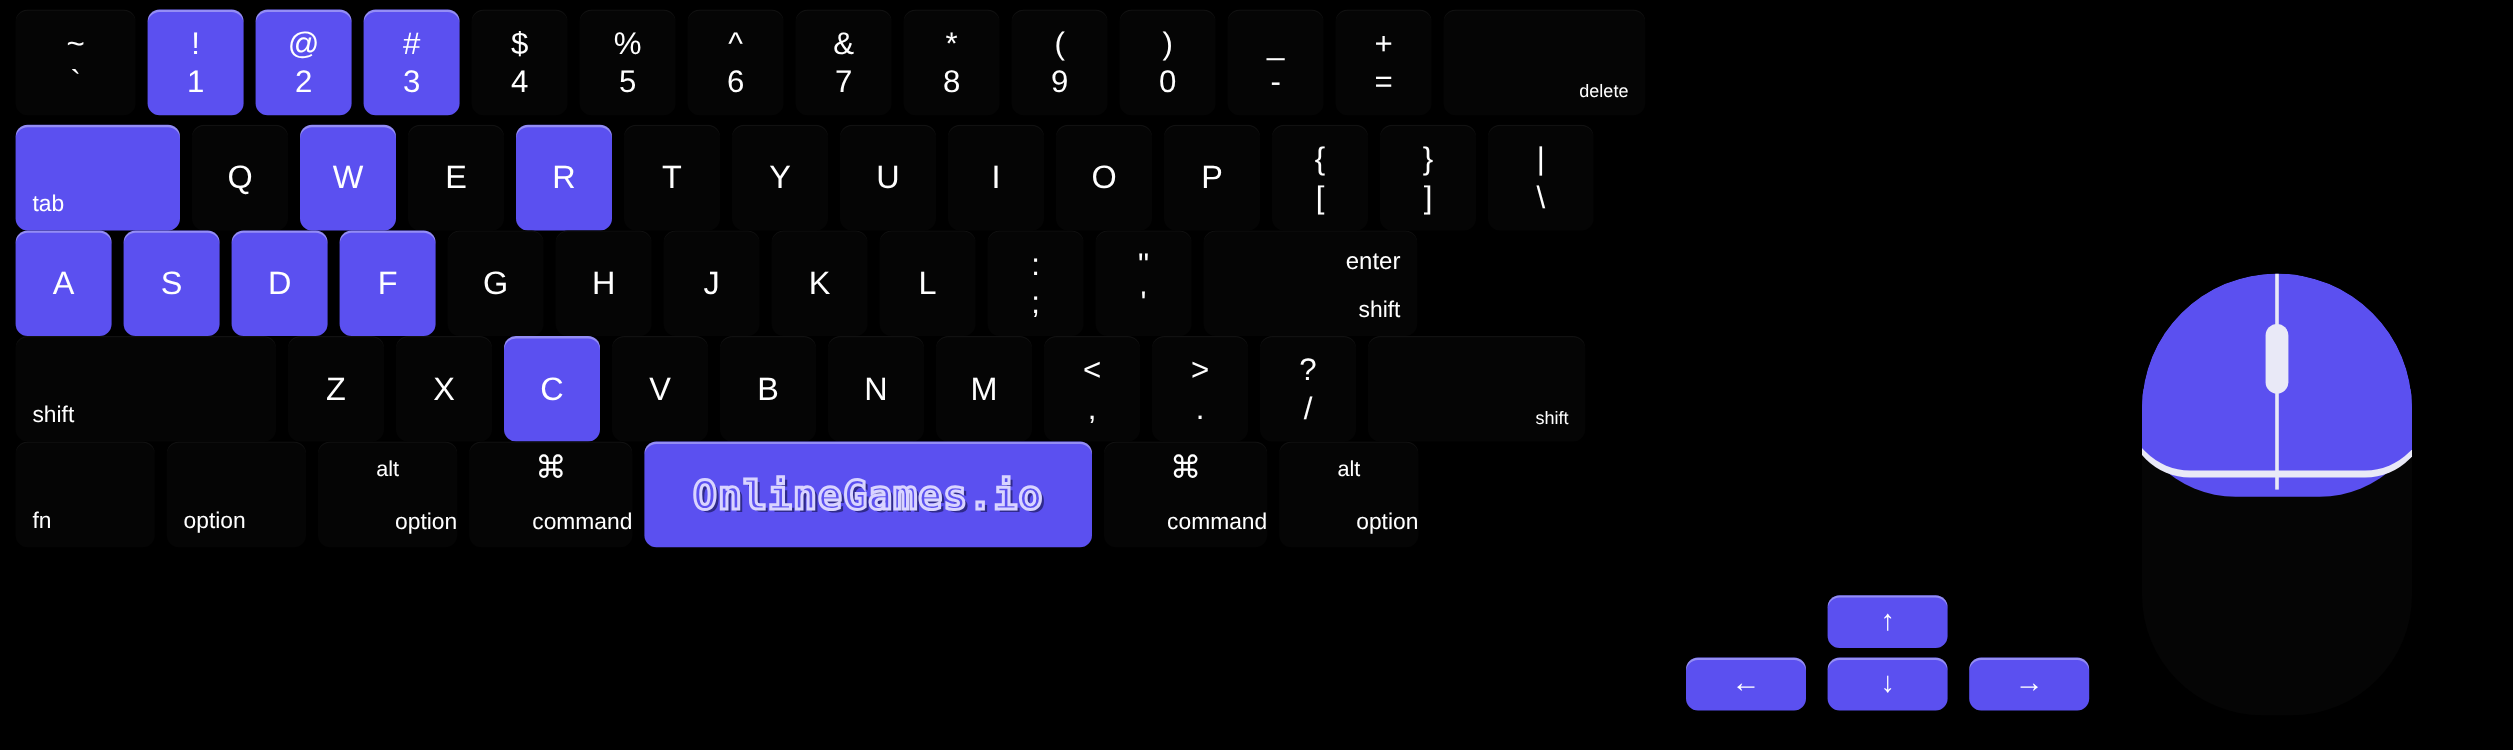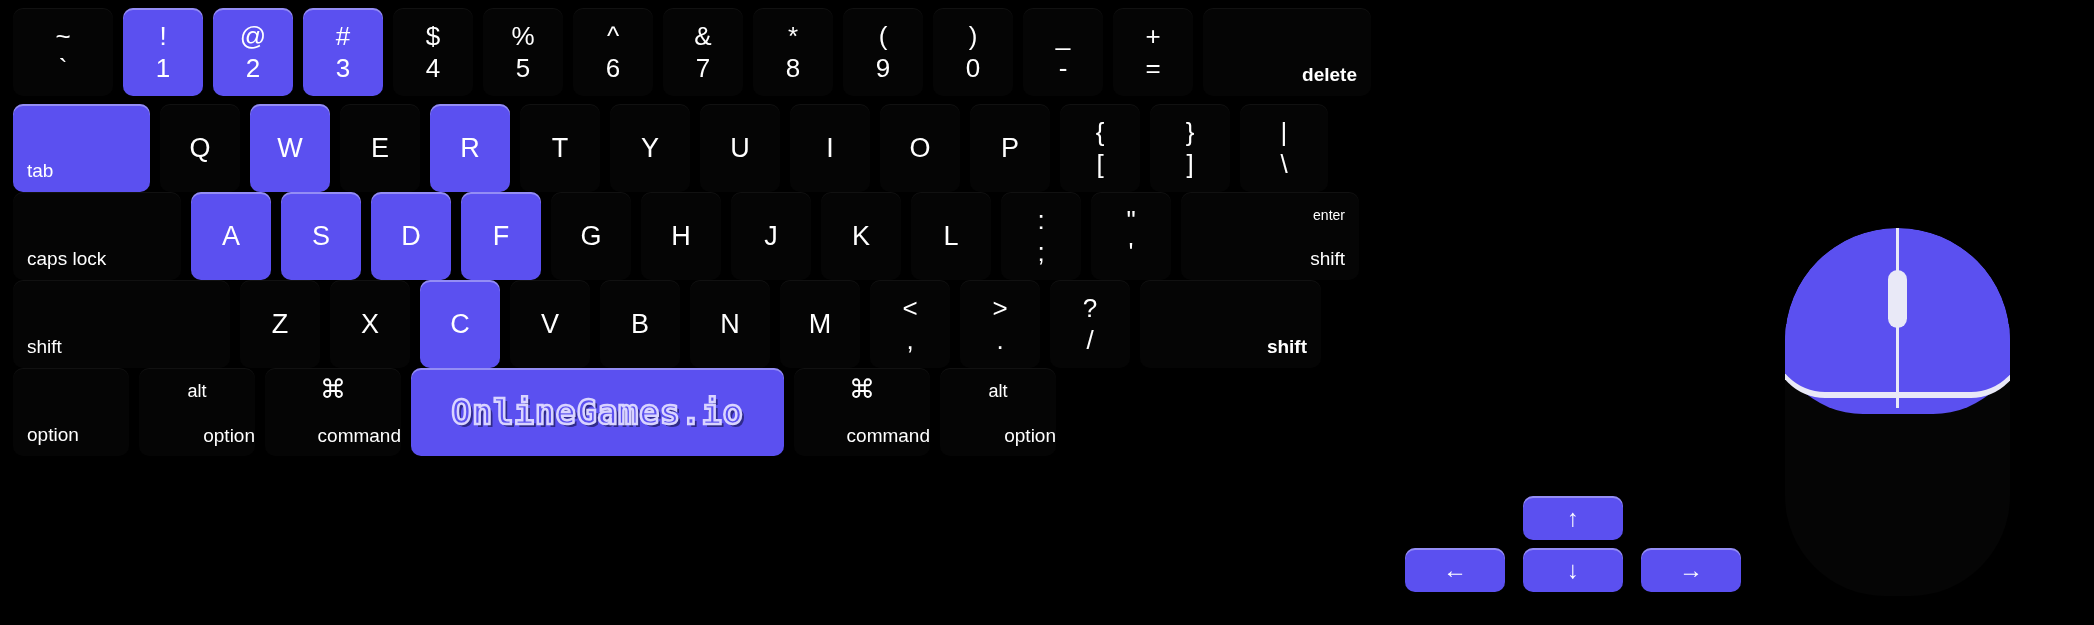--- a/index.html
+++ b/index.html
@@ -50,39 +50,39 @@
   }
   
   .key .bl{
     position:absolute;left:14px;bottom:12px;
     font-size:19px;font-weight:400;line-height:1;
     text-align:left;
   }
   
   .key .br{
     position:absolute;right:14px;bottom:12px;
-    font-size:19px;font-weight:700;line-height:1;
+    font-size:15px;font-weight:400;line-height:1;
     text-align:right;
   }
   
   .key .tc{
     position:absolute;left:0;right:0;top:14px;
     text-align:center;font-size:18px;line-height:1;
   }
   .key .tcbig{
     position:absolute;left:0;right:0;top:8px;
     text-align:center;font-size:26px;line-height:1;
   }
   .key .bc{
     position:absolute;left:0;right:0;bottom:11px;
     text-align:right;font-size:19px;line-height:1;
   }
   
   .key .r2{
-    position:absolute;right:14px;top:16px;font-size:14px;line-height:1;text-align:right;
+    position:absolute;right:14px;top:16px;font-size:20px;line-height:1;text-align:right;
   }
   .key .r2b{
     position:absolute;right:14px;bottom:12px;font-size:19px;line-height:1;text-align:right;
   }
   .key .arrow{
     position:absolute;left:0;right:0;top:0;bottom:0;
     display:flex;align-items:center;justify-content:center;
     font-size:24px;line-height:1;
   }
 
@@ -282,23 +282,20 @@
       </div>
       <div class="key" style="width:88px;height:88px;">
         <div class="dual">
             <span class="top">|</span>
             <span class="bot">\</span>
           </div>
       </div>
     </div>
 
     <div class="krow" style="top:192px;left:8px;">
-      <div class="key" style="width:168px;height:88px;">
-        <span class="bl">caps lock</span>
-      </div>
       <div class="key active" style="width:80px;height:88px;">
           <div class="glyph">A</div>
         </div>
       <div class="key active" style="width:80px;height:88px;">
           <div class="glyph">S</div>
         </div>
       <div class="key active" style="width:80px;height:88px;">
           <div class="glyph">D</div>
         </div>
       <div class="key active" style="width:80px;height:88px;">
@@ -379,20 +376,23 @@
             <span class="top">?</span>
             <span class="bot">/</span>
           </div>
       </div>
       <div class="key" style="width:181px;height:88px;">
         <span class="br">shift</span>
       </div>
     </div>
 
     <div class="krow" style="top:368px;left:8px;">
+      <div class="key" style="width:116px;height:88px;">
+        <span class="bl">fn</span>
+      </div>
       <div class="key" style="width:116px;height:88px;">
         <span class="bl">option</span>
       </div>
       <div class="key" style="width:116px;height:88px;">
         <span class="tc">alt</span>
         <span class="bc">option</span>
       </div>
       <div class="key" style="width:136px;height:88px;">
         <span class="tcbig">⌘</span>
         <span class="bc">command</span>

